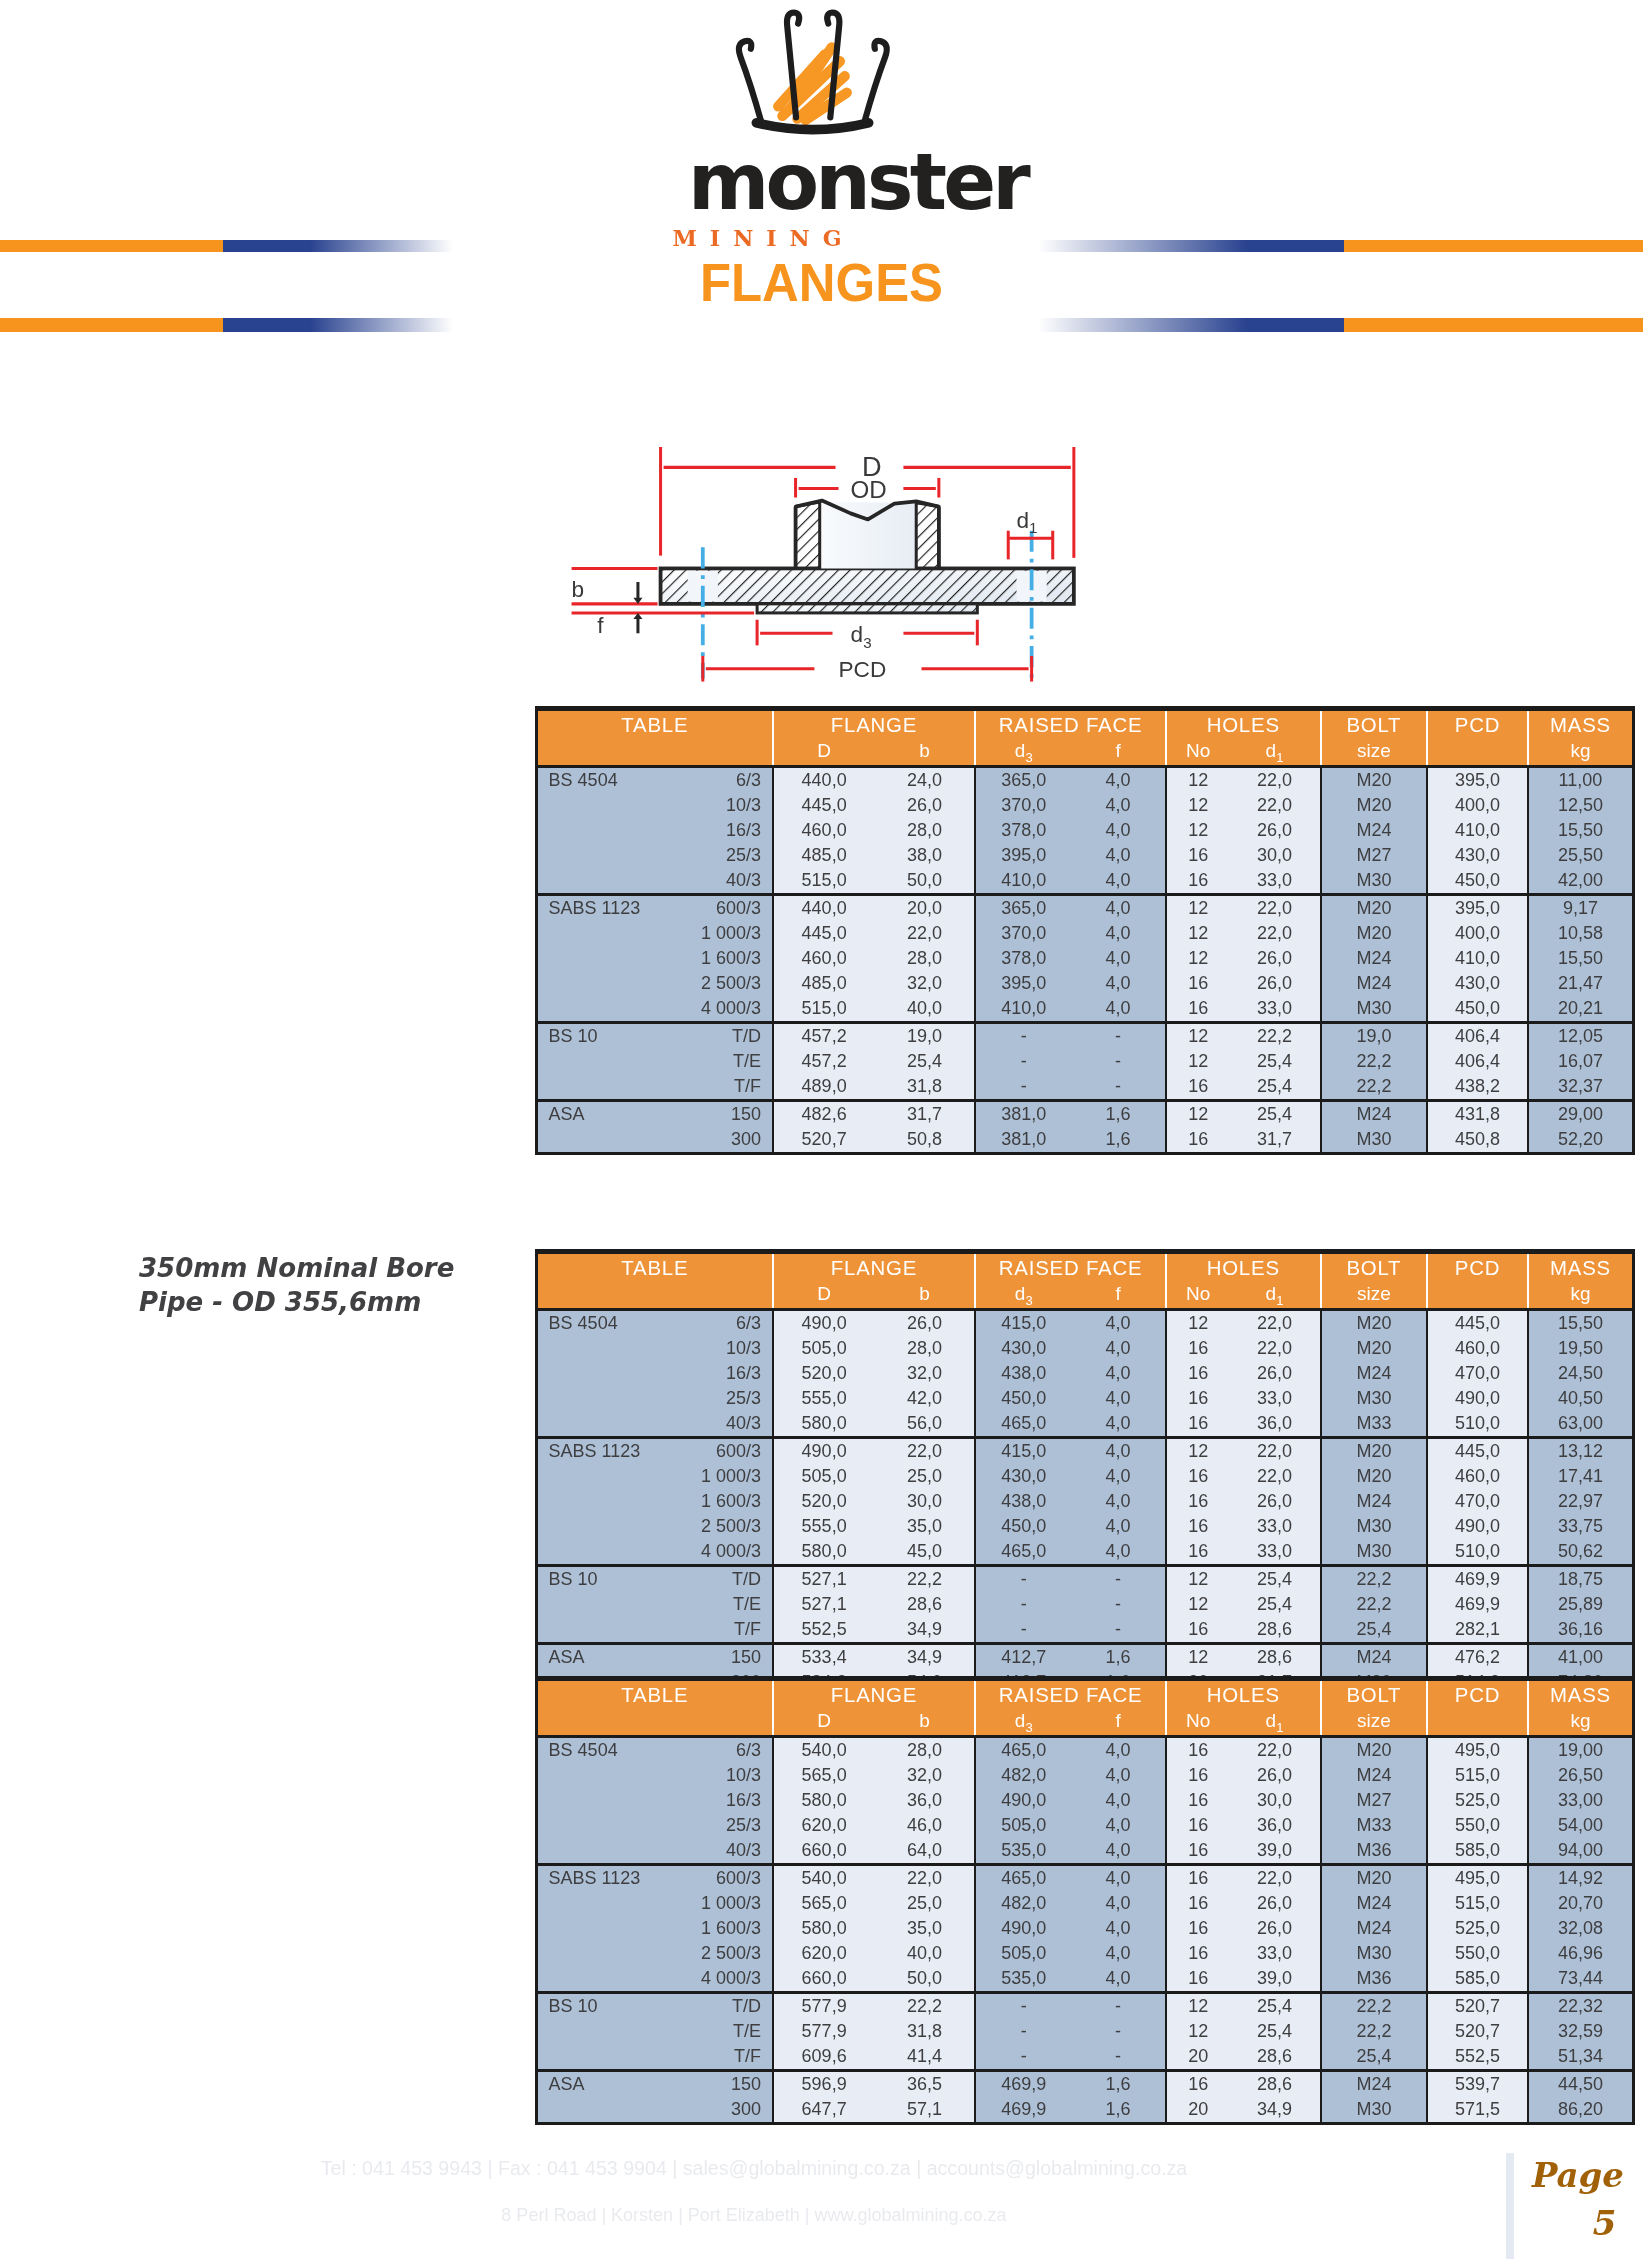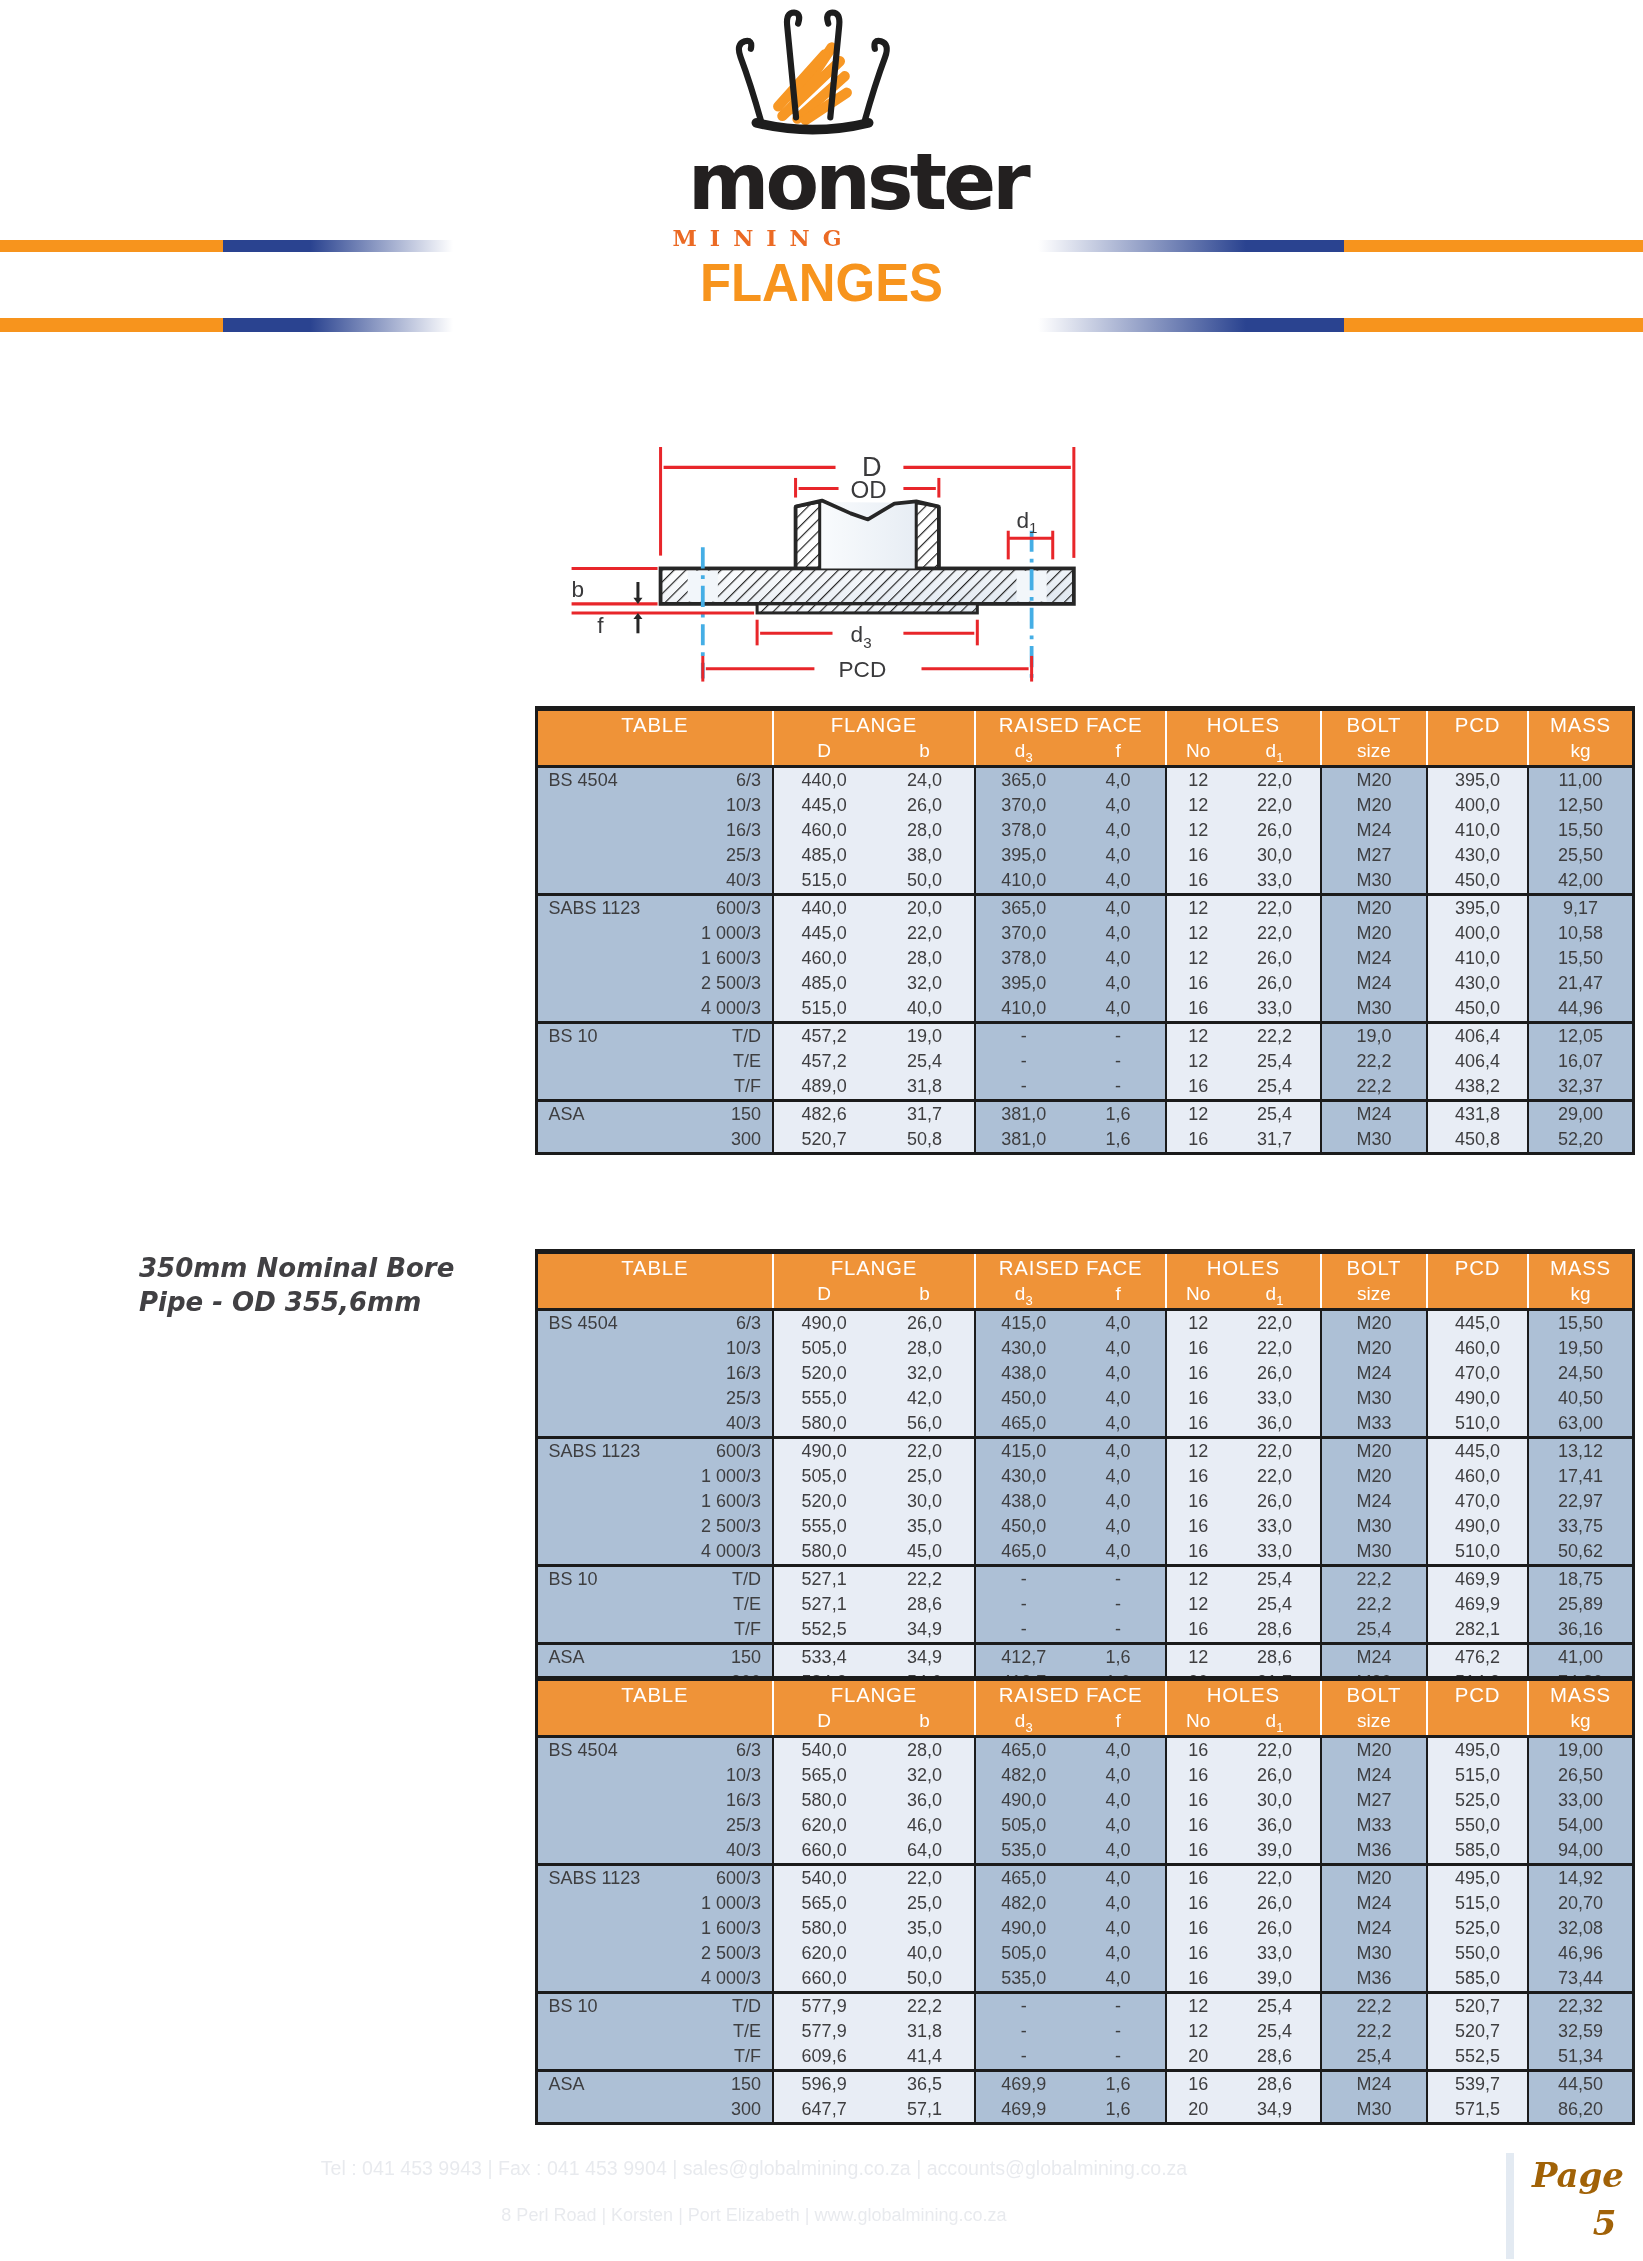--- a/index.html
+++ b/index.html
@@ -376,21 +376,21 @@
               </div>
             </td>
             <td class="l gb">515,0</td>
             <td class="l">40,0</td>
             <td class="m gb">410,0</td>
             <td class="m">4,0</td>
             <td class="l gb">16</td>
             <td class="l">33,0</td>
             <td class="m gb">M30</td>
             <td class="l gb">450,0</td>
-            <td class="m gb">44,96</td>
+            <td class="m gb">20,21</td>
           </tr>
           <tr class="sec">
             <td class="m">
               <div class="tcell">
                 <span>BS 10</span>
                 <span>T/D</span>
               </div>
             </td>
             <td class="l gb">457,2</td>
             <td class="l">19,0</td>

